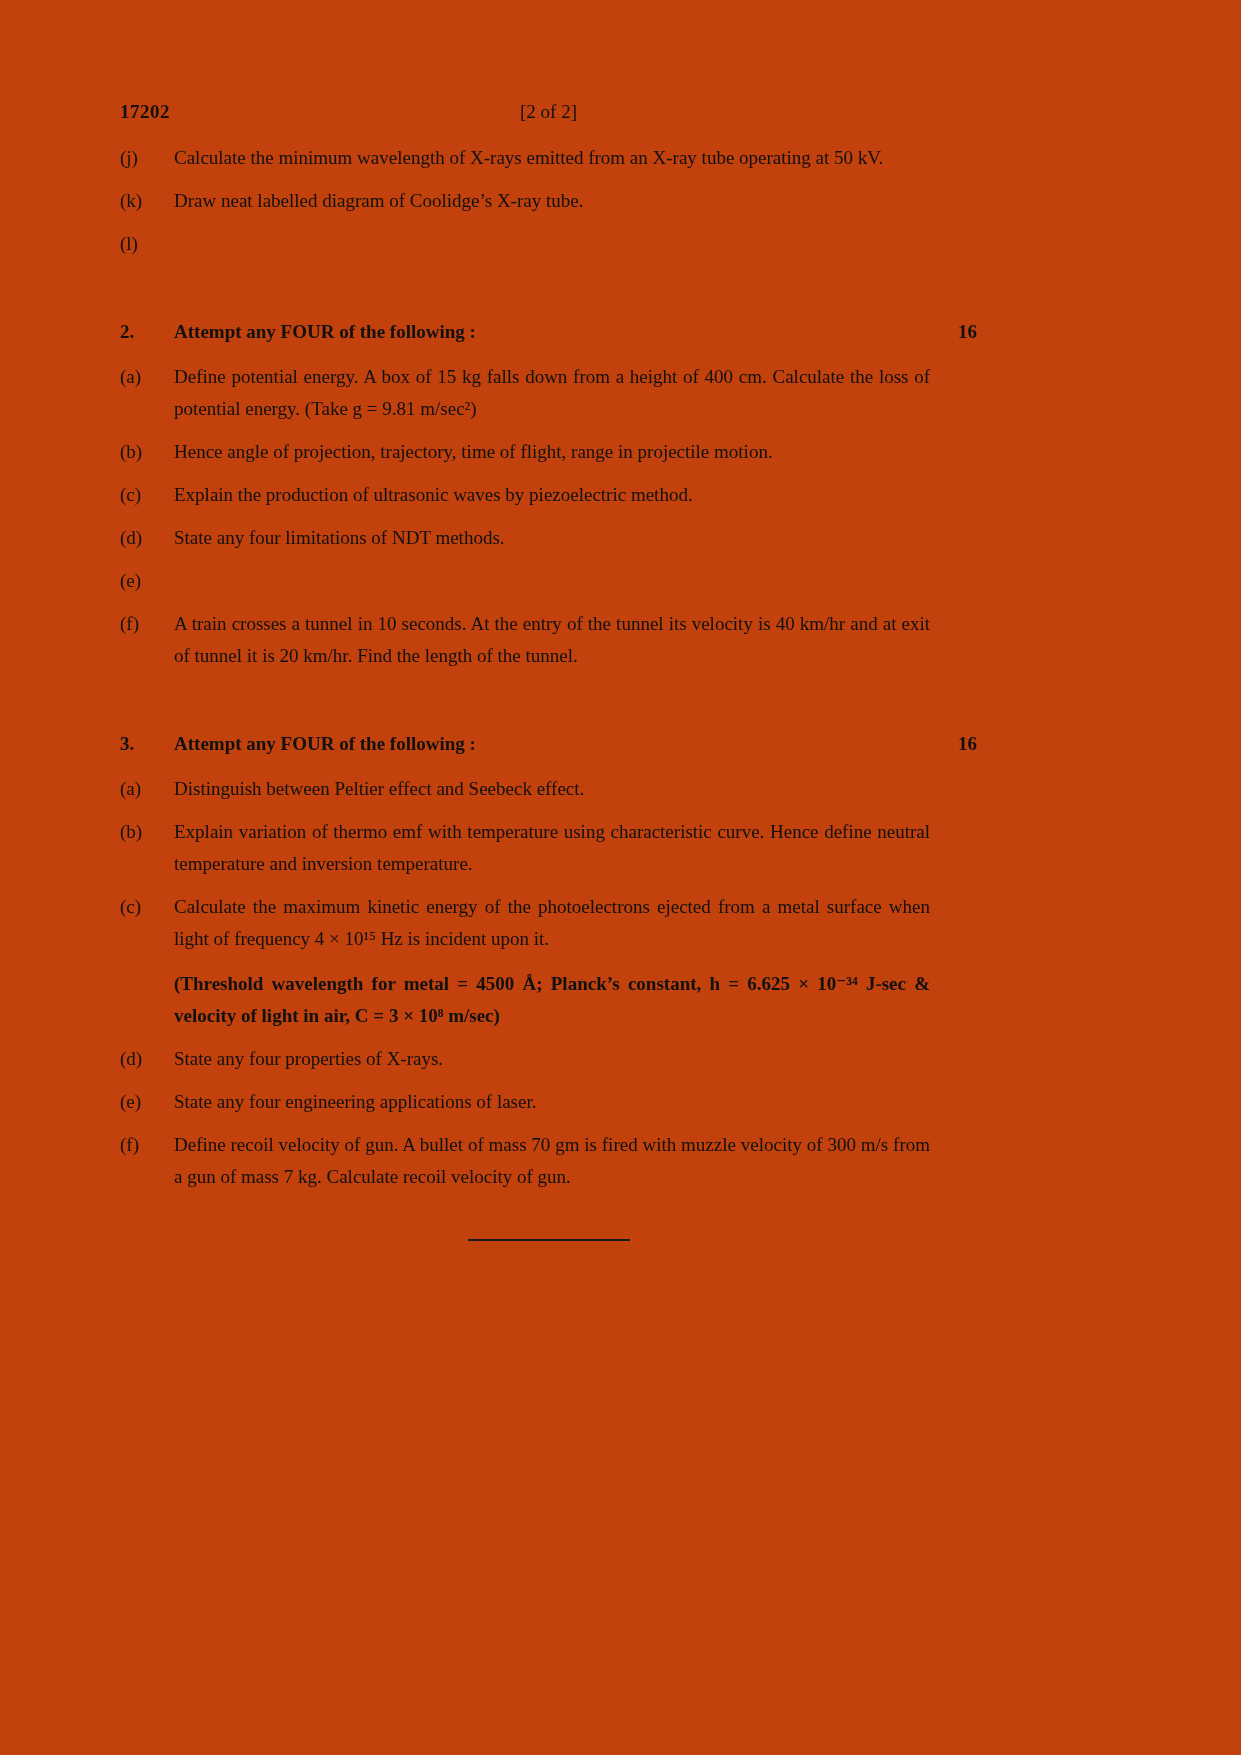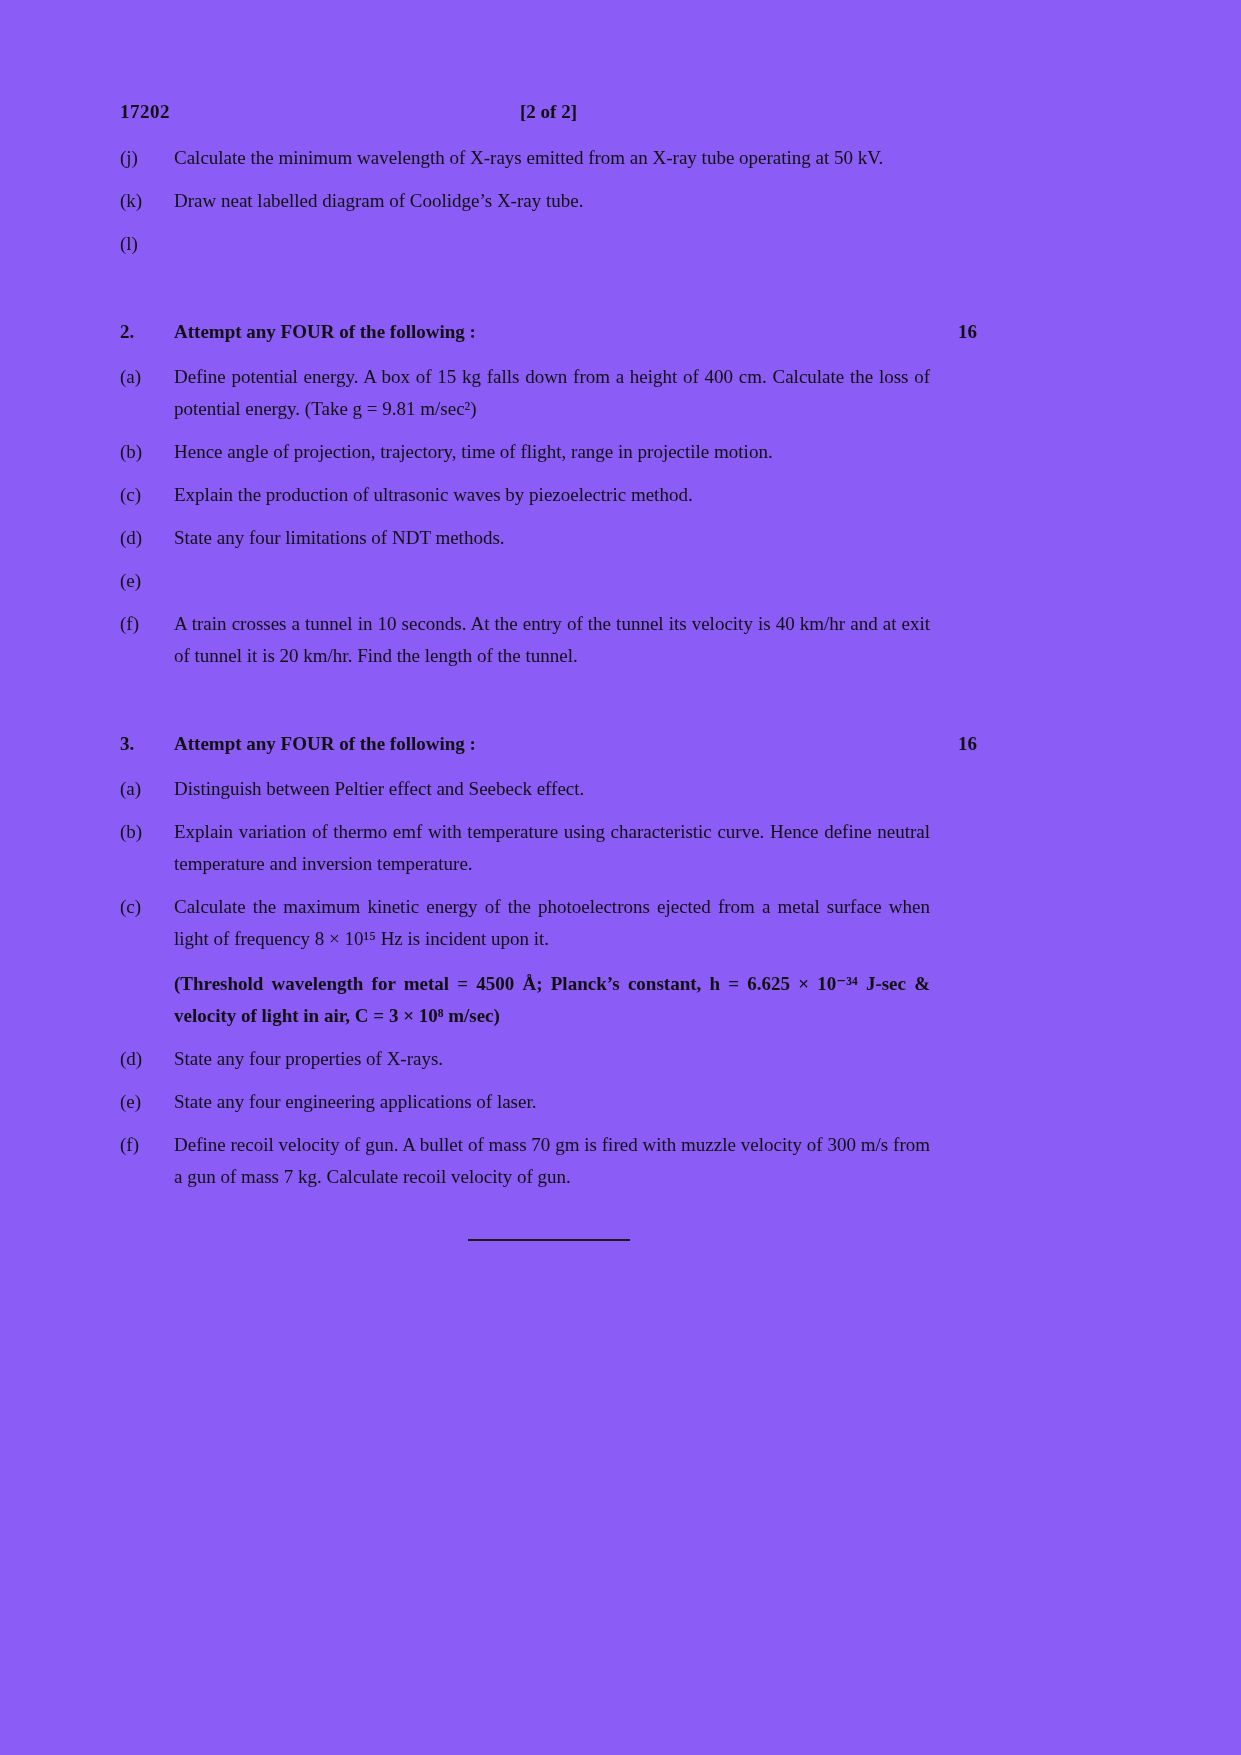--- a/index.html
+++ b/index.html
@@ -4,21 +4,21 @@
 <style>
   html, body {
     margin: 0;
     padding: 0;
     background: #ffffff;
   }
   .page {
     position: relative;
     width: 1241px;
     height: 1755px;
-    background: #8b5cf6;
+    background: #c2410c;
     box-sizing: border-box;
     padding: 96px 264px 8px 120px;
     font-family: "Liberation Serif", "DejaVu Serif", serif;
     font-size: 19px;
     line-height: 32px;
     color: #111111;
   }
   .header {
     position: relative;
     height: 32px;
@@ -27,21 +27,21 @@
   .paper-code {
     font-weight: bold;
     letter-spacing: 0.5px;
   }
   .page-label {
     position: absolute;
     left: 0;
     right: 0;
     top: 0;
     text-align: center;
-    font-weight: bold;
+    font-weight: normal;
   }
   .item {
     display: flex;
     margin-bottom: 11px;
   }
   .item-label {
     width: 54px;
     flex-shrink: 0;
   }
   .item-body {
@@ -167,21 +167,21 @@
       </div>
       <div class="item">
         <div class="item-label">(b)</div>
         <div class="item-body">
             <div class="item-text">Explain variation of thermo emf with temperature using characteristic curve. Hence define neutral temperature and inversion temperature.</div>
           </div>
       </div>
       <div class="item">
         <div class="item-label">(c)</div>
         <div class="item-body">
-          <div class="item-text">Calculate the maximum kinetic energy of the photoelectrons ejected from a metal surface when light of frequency 8 × 10¹⁵ Hz is incident upon it.</div>
+          <div class="item-text">Calculate the maximum kinetic energy of the photoelectrons ejected from a metal surface when light of frequency 4 × 10¹⁵ Hz is incident upon it.</div>
           <div class="item-note">(Threshold wavelength for metal = 4500 Å; Planck’s constant, h = 6.625 × 10⁻³⁴ J-sec &amp; velocity of light in air, C = 3 × 10⁸ m/sec)</div>
         </div>
       </div>
       <div class="item">
         <div class="item-label">(d)</div>
         <div class="item-body">
             <div class="item-text">State any four properties of X-rays.</div>
           </div>
       </div>
       <div class="item">

